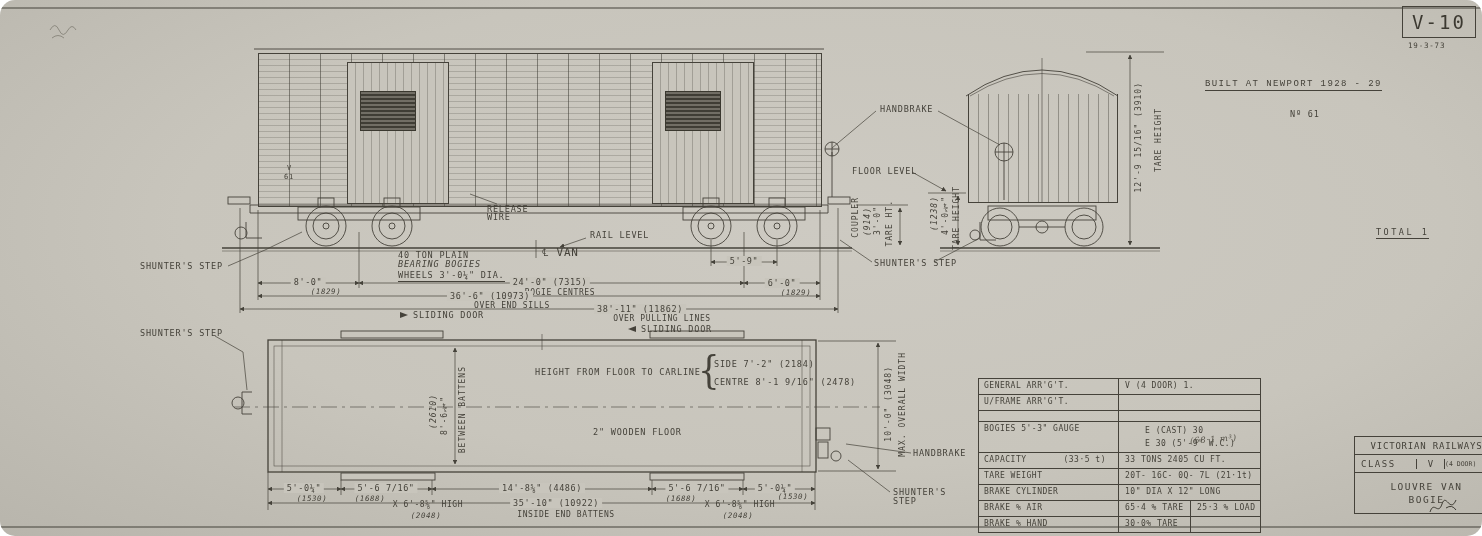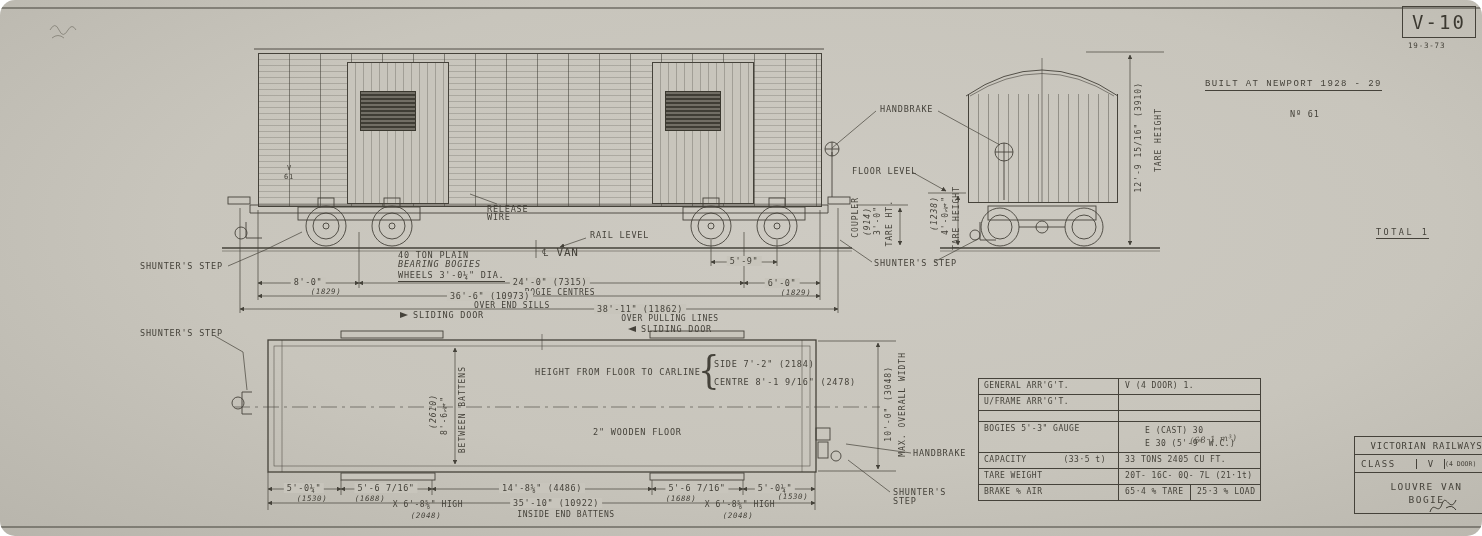--- a/index.html
+++ b/index.html
@@ -223,21 +223,21 @@
   <div class="dim" style="left:308px;top:277px;">8'-0"</div>
   <div class="dimsub mm" style="left:326px;top:287px;">(1829)</div>
   <div class="dim" style="left:744px;top:256px;">5'-9"</div>
   <div class="dim" style="left:550px;top:277px;">24'-0" (7315)</div>
   <div class="dimsub" style="left:560px;top:288px;">BOGIE CENTRES</div>
   <div class="dim" style="left:782px;top:278px;">6'-0"</div>
   <div class="dimsub mm" style="left:796px;top:288px;">(1829)</div>
   <div class="dim" style="left:490px;top:291px;">36'-6" (10973)</div>
   <div class="dimsub" style="left:512px;top:301px;">OVER END SILLS</div>
   <div class="dim" style="left:640px;top:304px;">38'-11" (11862)</div>
-  <div class="dimsub" style="left:662px;top:314px;margin-left:8px;">OVER PULLING LINES</div>
+  <div class="dimsub" style="left:662px;top:314px;">OVER PULLING LINES</div>
 
   <div class="vlbl" style="left:851px;top:197px;">COUPLER</div>
   <div class="vlbl mm" style="left:863px;top:207px;">(914)</div>
   <div class="vlbl" style="left:873px;top:206px;">3'-0"</div>
   <div class="vlbl" style="left:885px;top:200px;">TARE HT.</div>
   <div class="vlbl mm" style="left:930px;top:196px;">(1238)</div>
   <div class="vlbl" style="left:941px;top:196px;">4'-0¾"</div>
   <div class="vlbl" style="left:952px;top:186px;">TARE HEIGHT</div>
 
   <div class="vlbl" style="left:1134px;top:82px;">12'-9 15/16" (3910)</div>
@@ -316,24 +316,37 @@
       <div class="tv">33 TONS   2405 CU FT.</div>
     </div>
     <div class="trow h15">
       <div class="tl">
           <span>TARE WEIGHT</span>
         </div>
       <div class="tv">20T- 16C- 0Q- 7L  (21·1t)</div>
     </div>
     <div class="trow h15">
       <div class="tl">
+          <span>BRAKE CYLINDER</span>
+        </div>
+      <div class="tv">10" DIA X 12" LONG</div>
+    </div>
+    <div class="trow h15">
+      <div class="tl">
           <span>BRAKE % AIR</span>
         </div>
       <div class="tv thalf">65·4 % TARE</div>
       <div class="tv bl">25·3 % LOAD</div>
+    </div>
+    <div class="trow h15">
+      <div class="tl">
+          <span>BRAKE % HAND</span>
+        </div>
+      <div class="tv thalf">30·0% TARE</div>
+      <div class="tv bl"></div>
     </div>
   </div>
   <div class="lbl" style="left:1190px;top:435px;font-family:'DejaVu Serif',serif;font-style:italic;font-size:8.5px;color:#5a574d;transform:rotate(-4deg);">(68·1 m³)</div>
 
   <div id="tblock">
     <div class="tbrow" style="height:17px;justify-content:center;font-size:9px;letter-spacing:.8px;">VICTORIAN RAILWAYS</div>
     <div class="tbrow" style="height:17px;font-size:9px;">
       <div style="width:62px;border-right:1px solid var(--ink);padding-left:6px;letter-spacing:1.5px;box-sizing:border-box;">CLASS</div>
       <div style="width:28px;border-right:1px solid var(--ink);text-align:center;box-sizing:border-box;">V</div>
       <div style="flex:1;text-align:left;font-size:6.5px;">(4 DOOR)</div>

